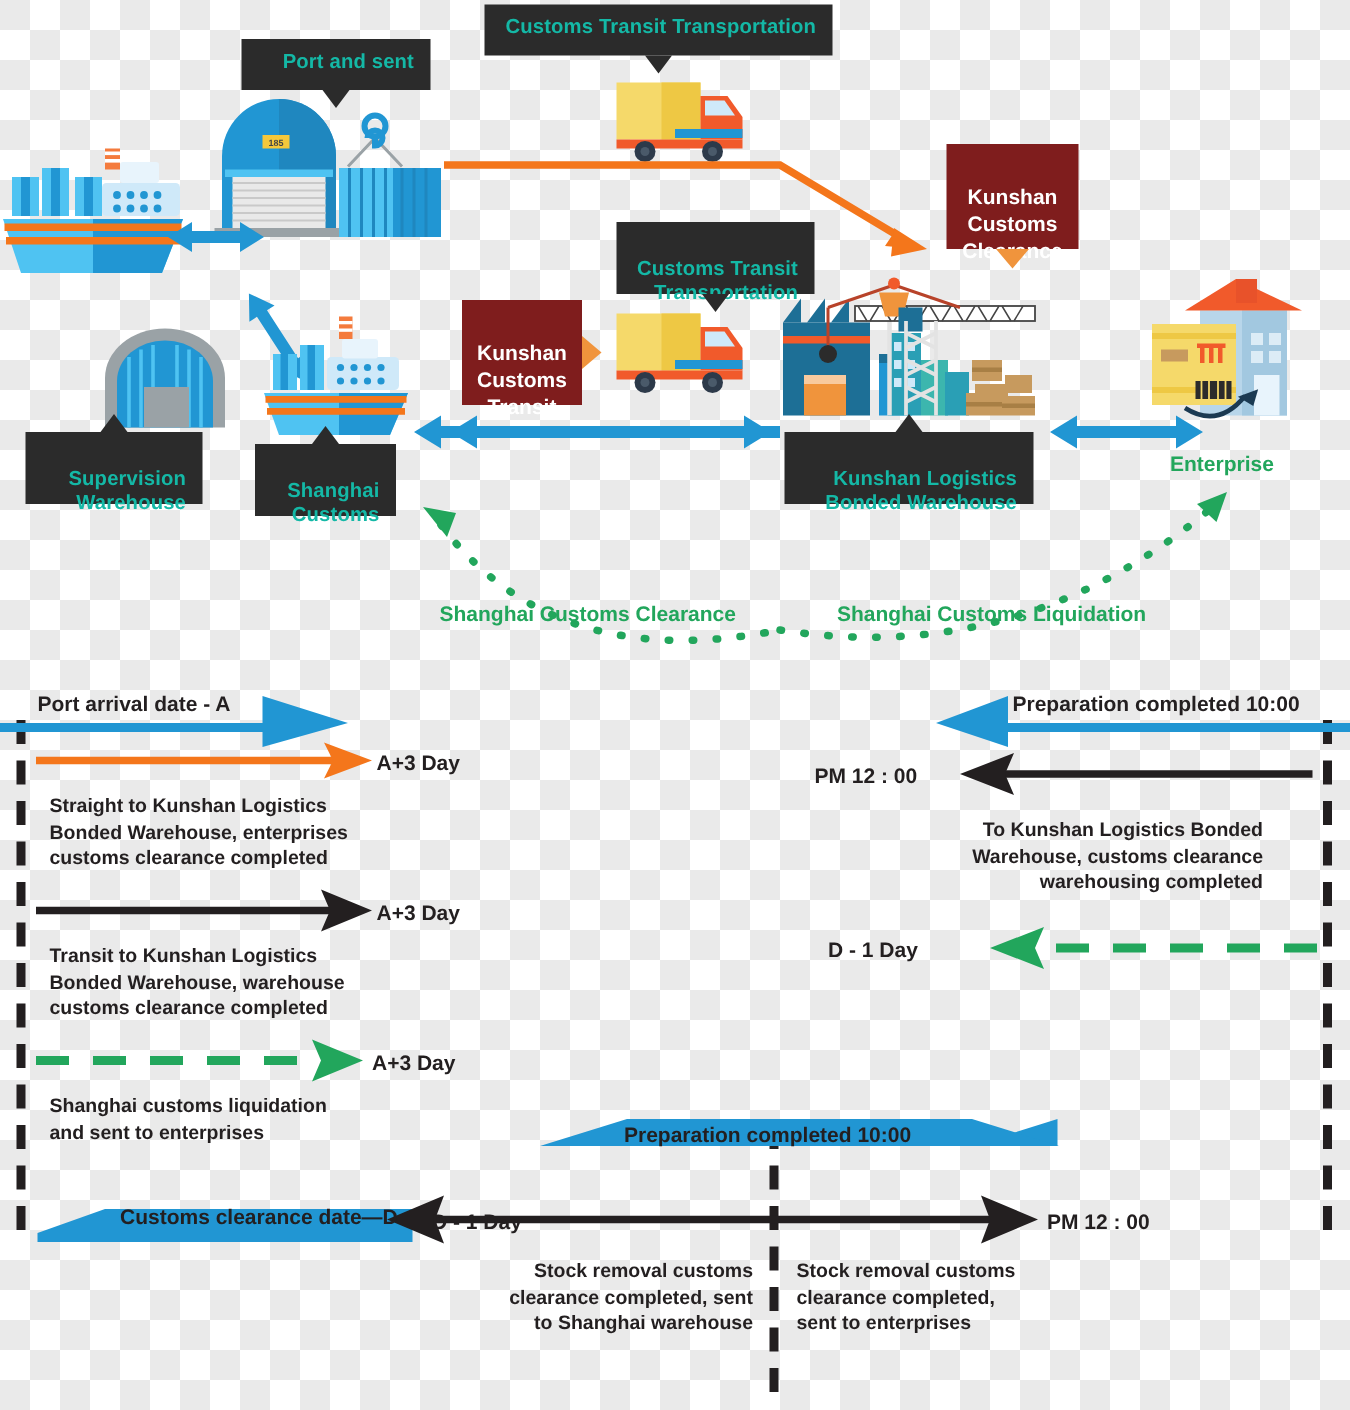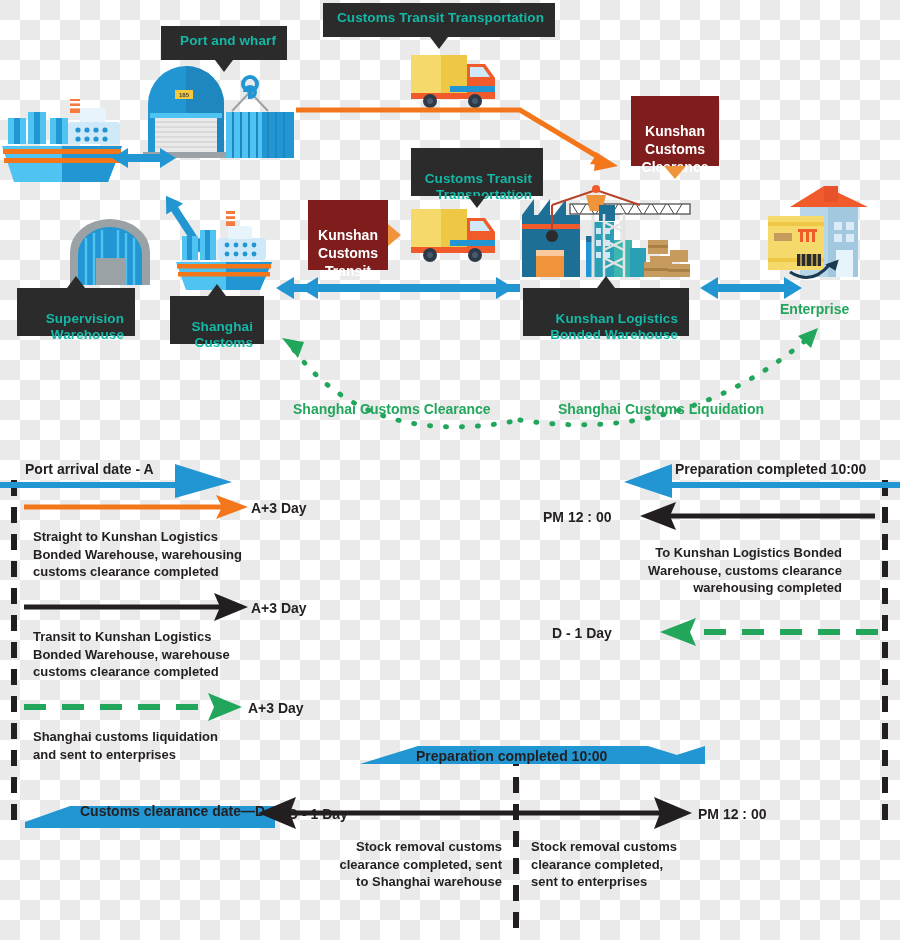--- a/index.html
+++ b/index.html
@@ -298,21 +298,21 @@
       <path d="M282 338 l22 4 l-6 16 Z" fill="#22a65c"></path>
     </g>
 
     <g>
       <path d="M520 420 Q680 445 806 340" fill="none" stroke="#22a65c" stroke-width="5" stroke-linecap="round" stroke-dasharray="1 15"></path>
       <path d="M818 328 l-20 8 l13 12 Z" fill="#22a65c"></path>
     </g>
   </svg>
 
   <div class="chip tail-down" style="left:161px;top:26px;width:126px;height:34px;">
-    <span>Port and wharf</span>
+    <span>Port and sent</span>
     <span class="tail"></span>
   </div>
 
   <div class="chip tail-down" style="left:323px;top:3px;width:232px;height:34px;">
     <span>Customs Transit Transportation</span>
     <span class="tail"></span>
   </div>
 
   <div class="chip tail-down" style="left:411px;top:148px;width:132px;height:48px;white-space:pre-line;">
     <span>Customs Transit
@@ -413,21 +413,21 @@
     </g>
   </svg>
 
   <div class="banner-text" style="left:25px;top:461px;">Port arrival date - A</div>
   <div class="banner-text" style="left:675px;top:461px;">Preparation completed 10:00</div>
   <div class="banner-text" style="left:80px;top:803px;">Customs clearance date—D</div>
   <div class="banner-text" style="left:416px;top:748px;">Preparation completed 10:00</div>
 
   <div class="tl-day" style="left:251px;top:500px;">A+3 Day</div>
   <div class="tl-desc" style="left:33px;top:528px;width:260px;white-space:pre-line;">Straight to Kunshan Logistics
-Bonded Warehouse, warehousing
+Bonded Warehouse, enterprises
 customs clearance completed</div>
 
   <div class="tl-day" style="left:251px;top:600px;">A+3 Day</div>
   <div class="tl-desc" style="left:33px;top:628px;width:260px;white-space:pre-line;">Transit to Kunshan Logistics
 Bonded Warehouse, warehouse
 customs clearance completed</div>
 
   <div class="tl-day" style="left:248px;top:700px;">A+3 Day</div>
   <div class="tl-desc" style="left:33px;top:728px;width:260px;white-space:pre-line;">Shanghai customs liquidation
 and sent to enterprises</div>

